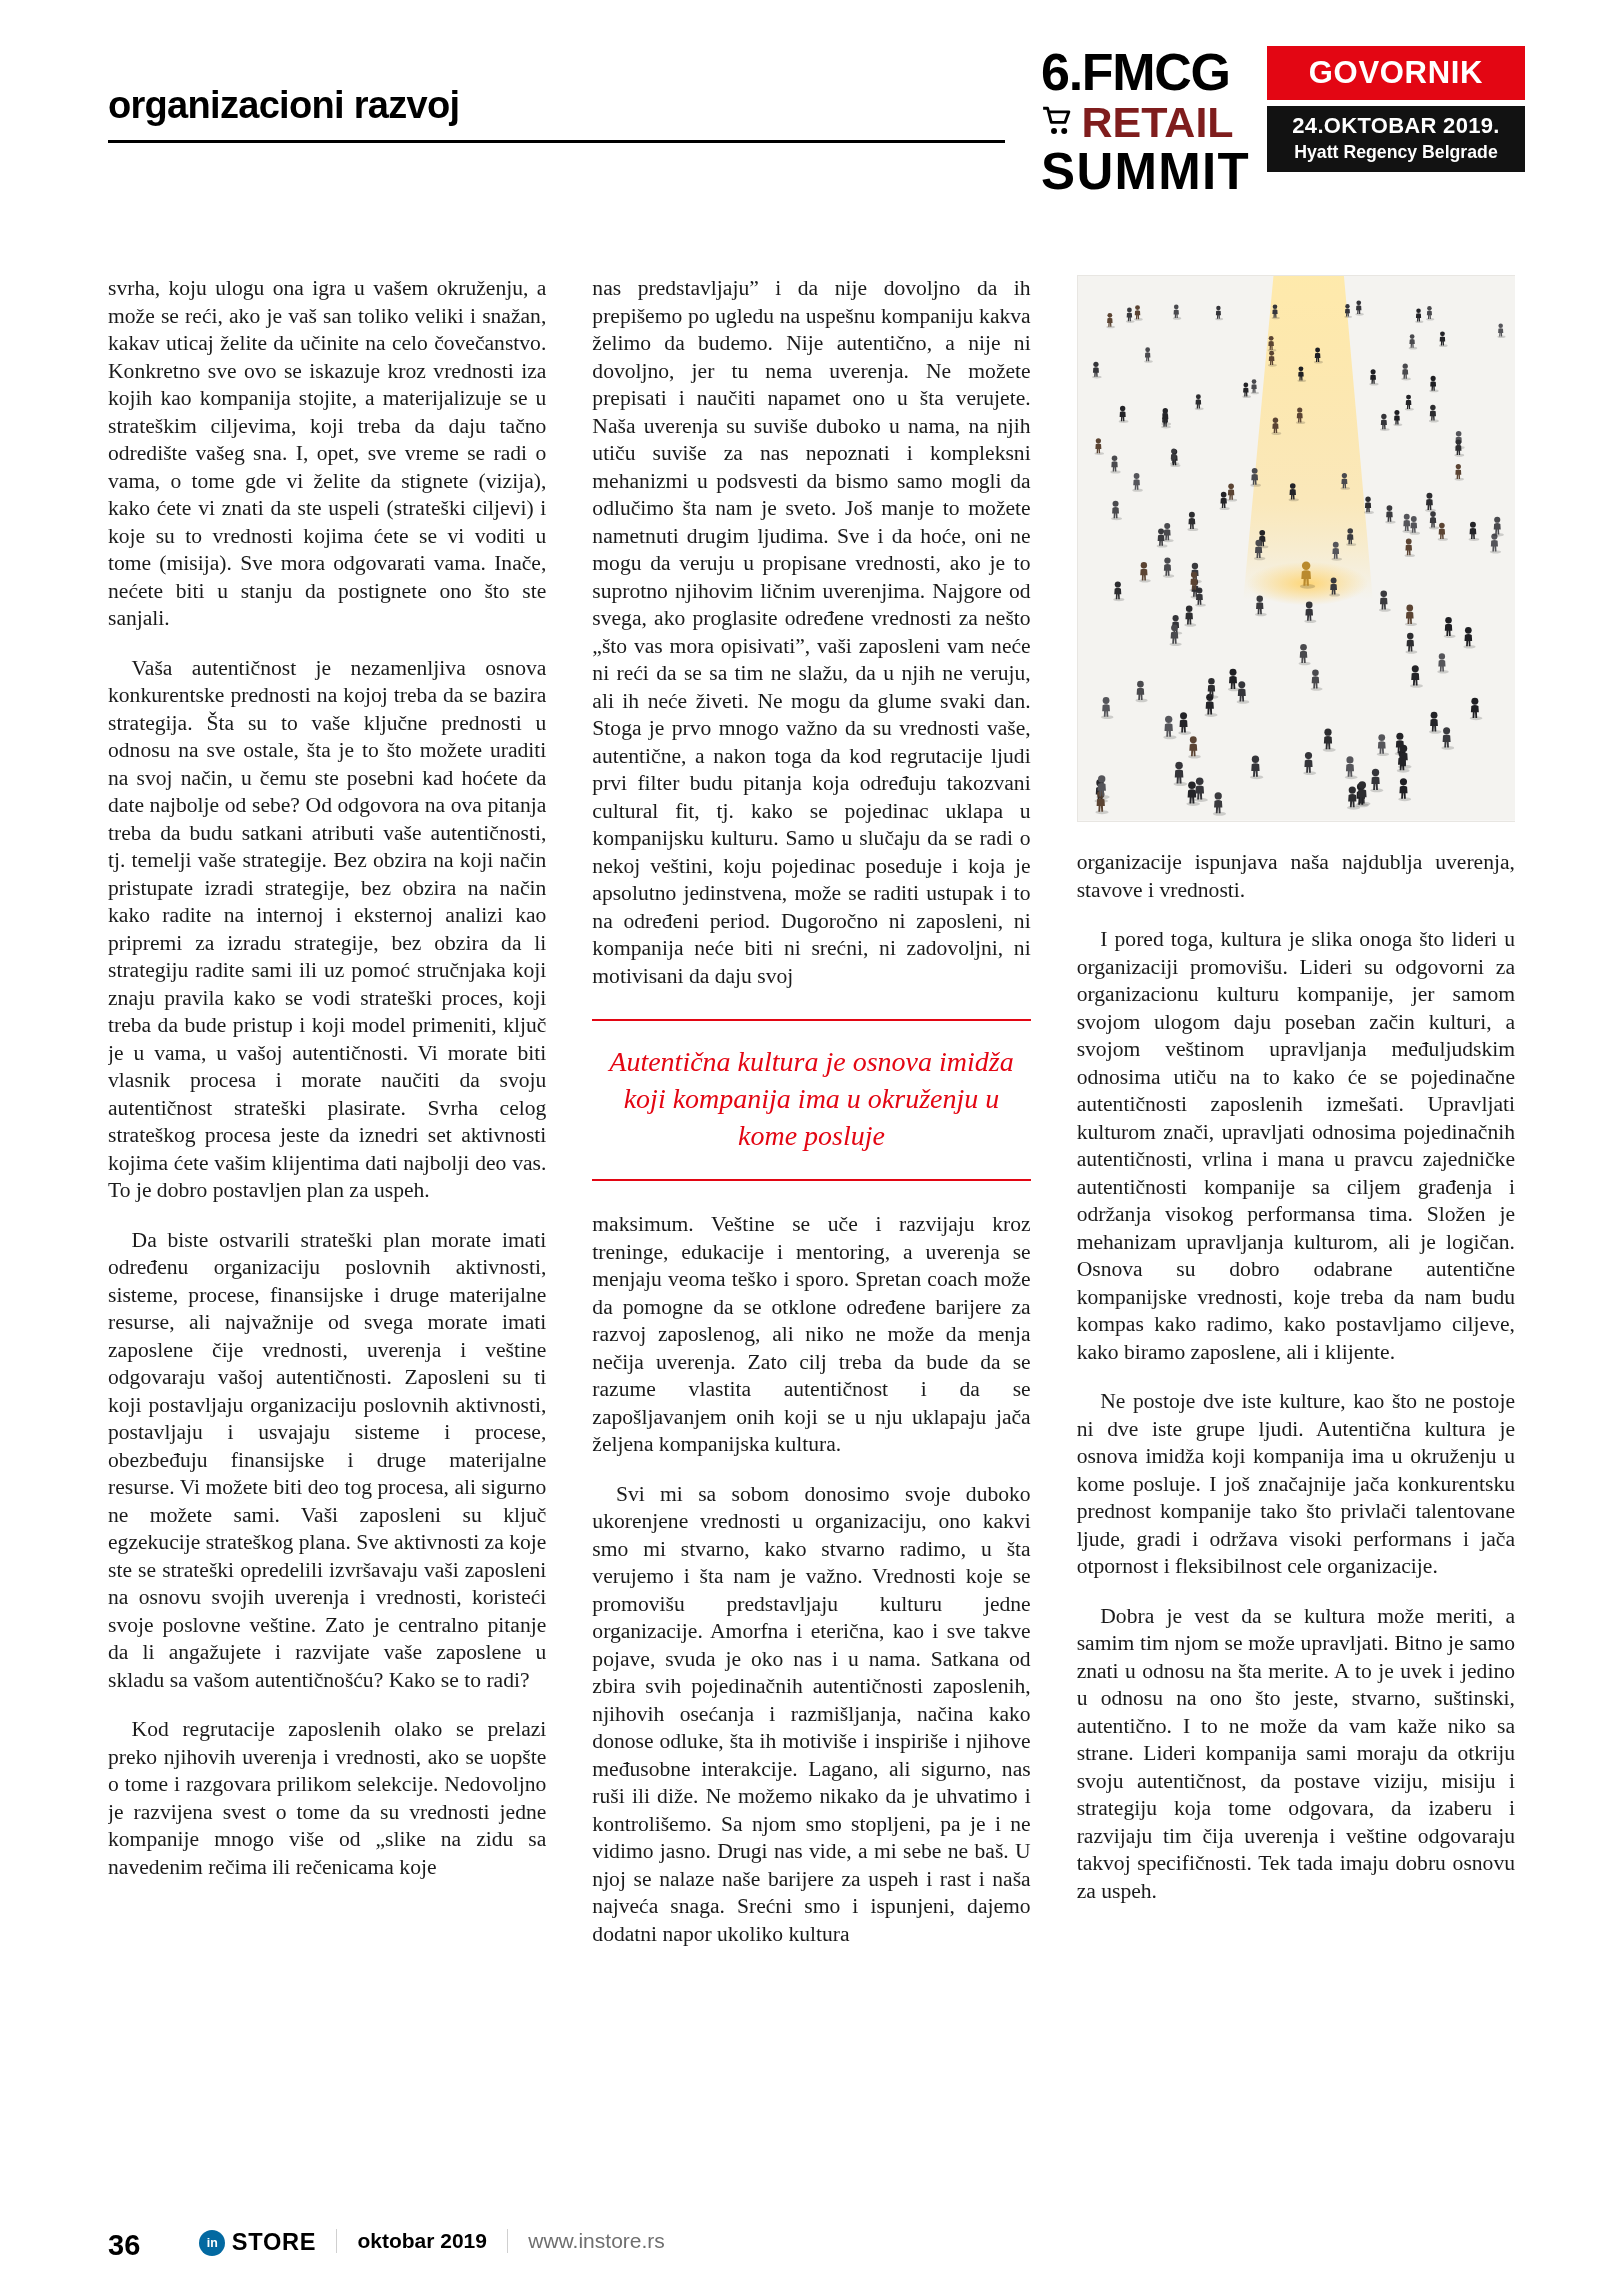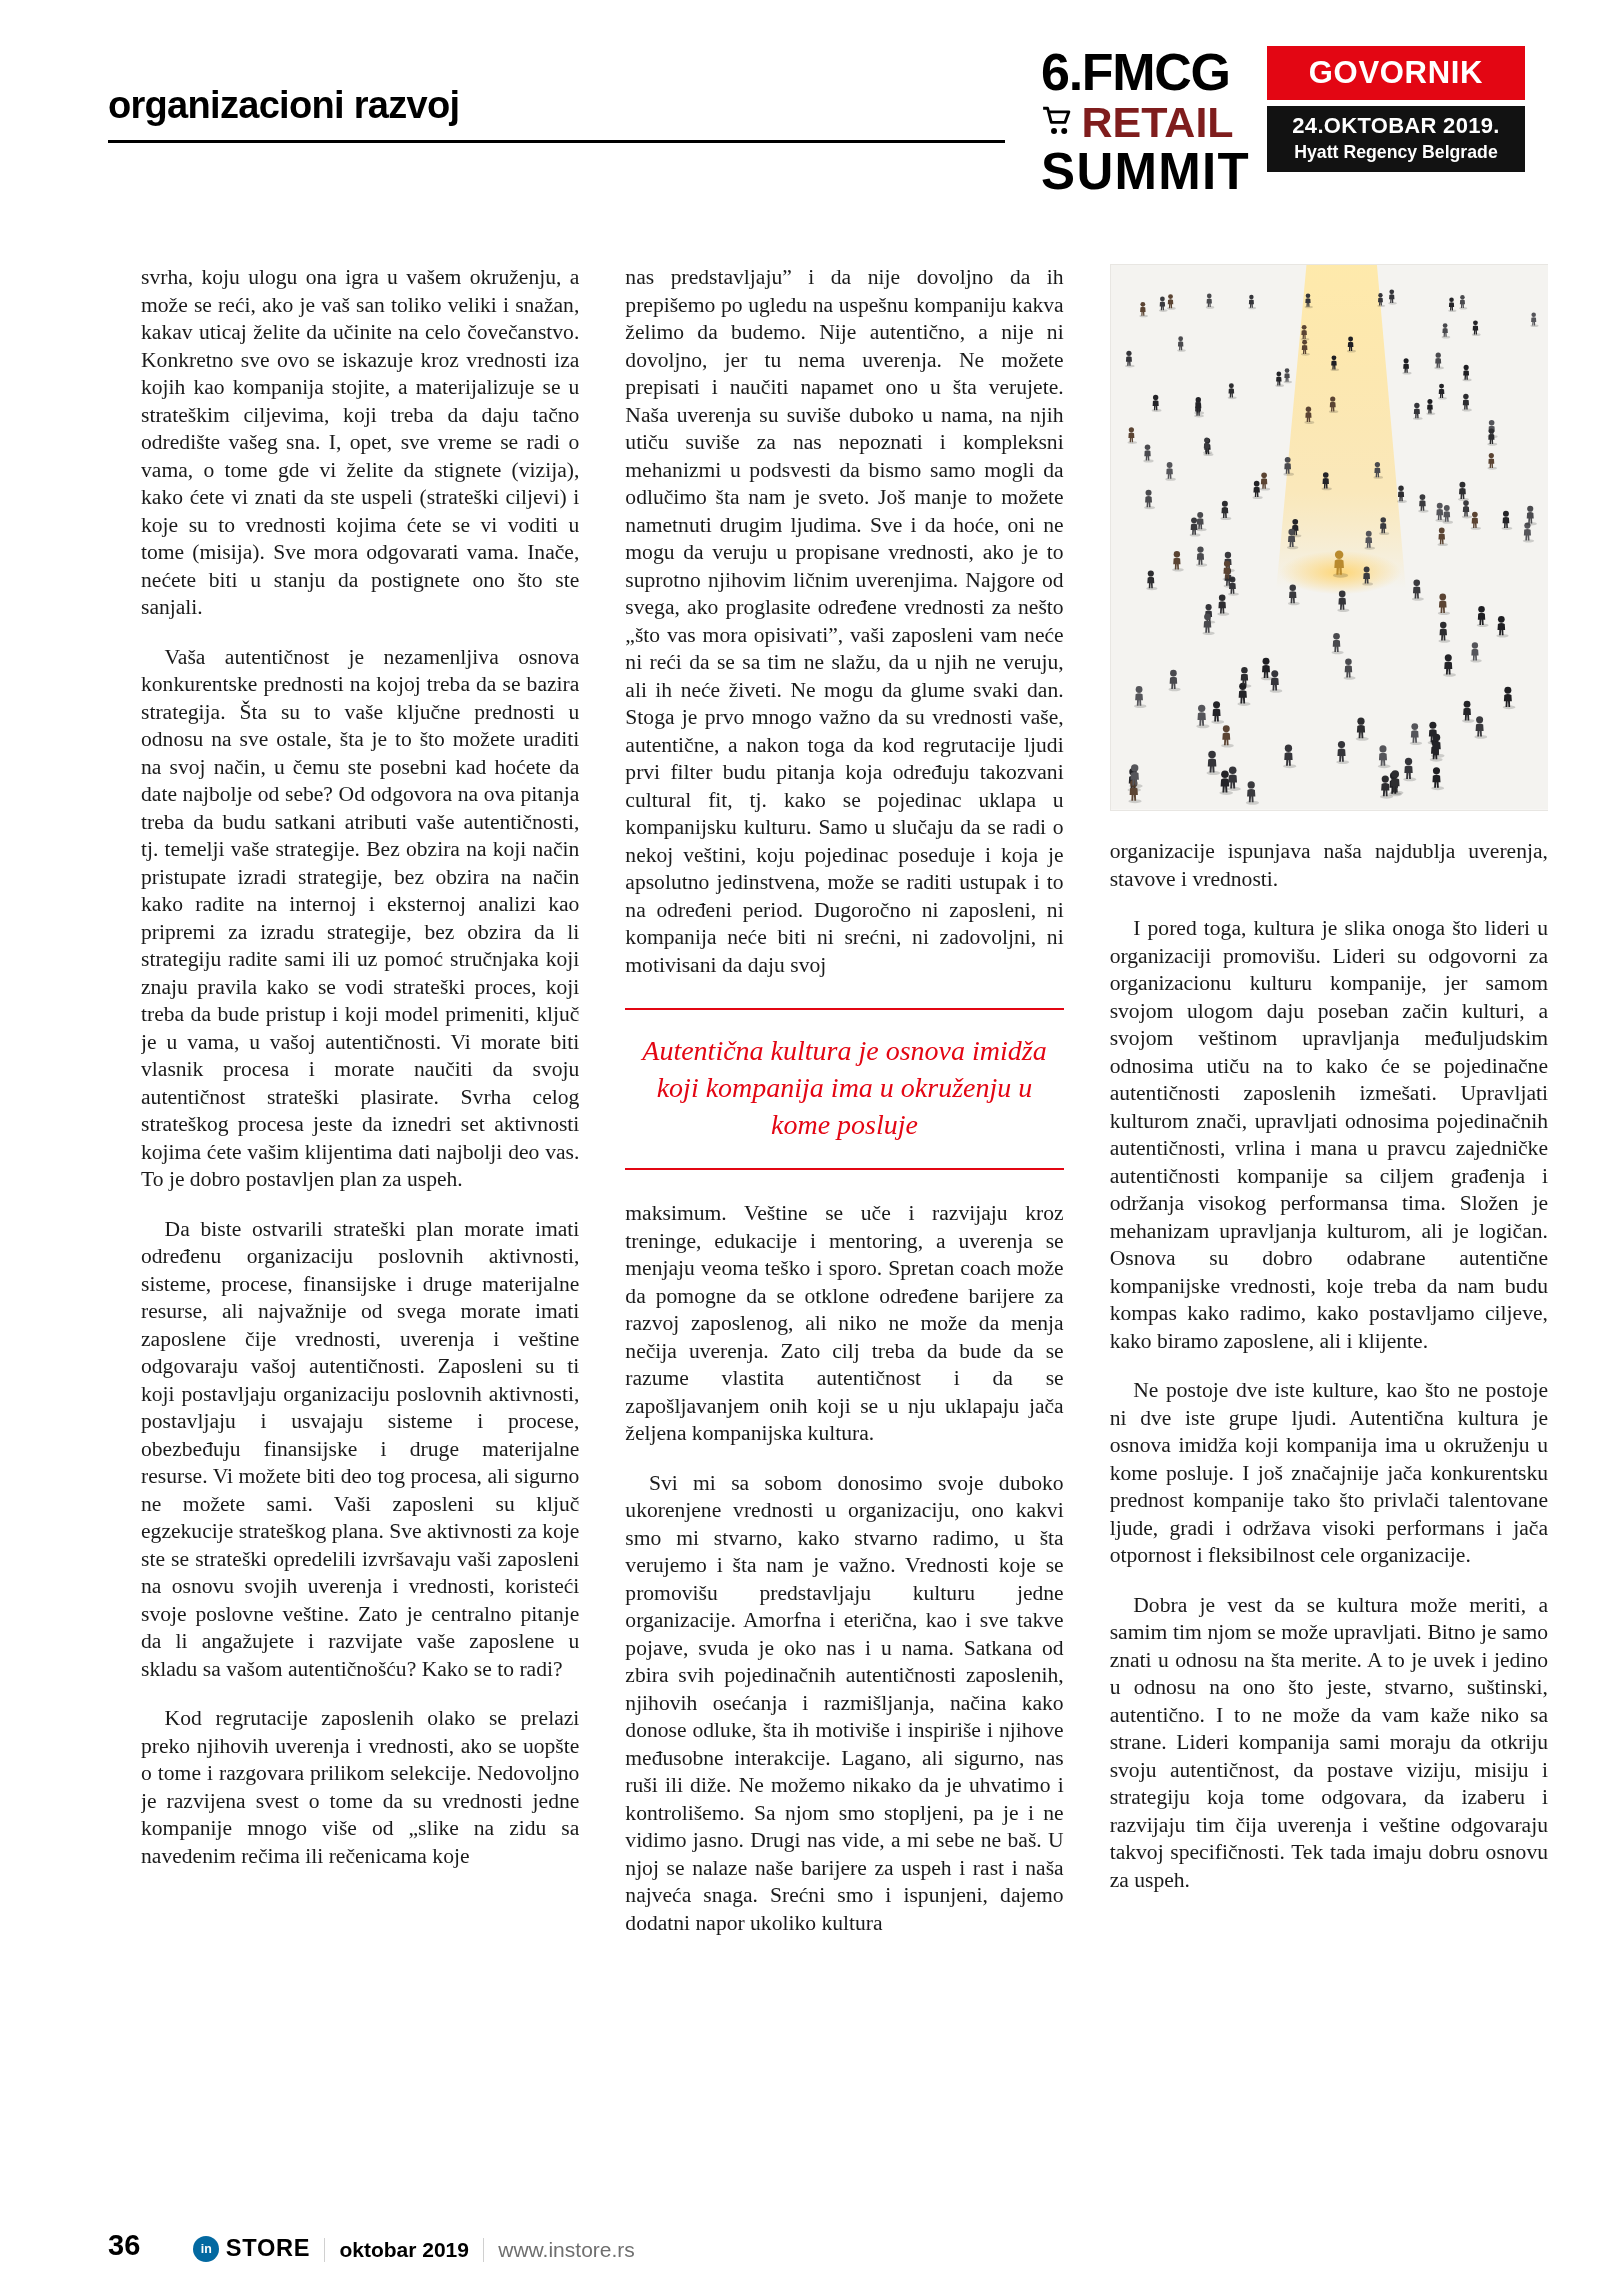--- a/index.html
+++ b/index.html
@@ -54,22 +54,22 @@
   .datebox {
     background:#121212; color:#fff; text-align:center;
     font-family:"Liberation Sans", sans-serif;
     padding:7.9px 0 9.2px;
   }
   .datebox .date { font-size:22px; font-weight:700; letter-spacing:0.3px; }
   .datebox .venue { font-size:17.7px; font-weight:700; margin-top:2.6px; }
 
   
   .columns {
-    position:absolute; top:264px; left:108px; width:1407px; height:1940px;
-    display:flex; gap:46px; overflow:hidden;margin-left:33px;
+    position:absolute; top:275px; left:108px; width:1407px; height:1940px;
+    display:flex; gap:46px; overflow:hidden;
   }
   .col { flex:1 1 0; min-width:0; }
   .col p {
     margin:0 0 22px 0;
     font-size:21.6px; line-height:27.5px;
     text-align:justify;
   }
   .col p.indent { text-indent:23.6px; }
 
   .pullquote {
@@ -85,21 +85,21 @@
 
   .photo {
     width:100%; margin:0 0 27.5px 0;
     border:0.7px solid #e8e6e2;
   }
   .photo svg { width:100%; display:block; }
 
   
   .footer {
     position:absolute; left:108px; bottom:33px; width:1407px;
-    display:flex; align-items:flex-end; gap:14px;
+    display:flex; align-items:flex-start; gap:20px;
     font-family:"Liberation Sans", sans-serif;
   }
   .footer .pagenum { font-weight:700; font-size:29px; color:#000; margin-right:39px; }
   .brand-wrap { display:flex; align-items:center; gap:6.5px; }
   .brand-circle {
     width:26px; height:26px; border-radius:50%;
     background:#0369a1; color:#fff;
     display:flex; align-items:center; justify-content:center;
     font-size:12.4px; font-weight:700;
   }

